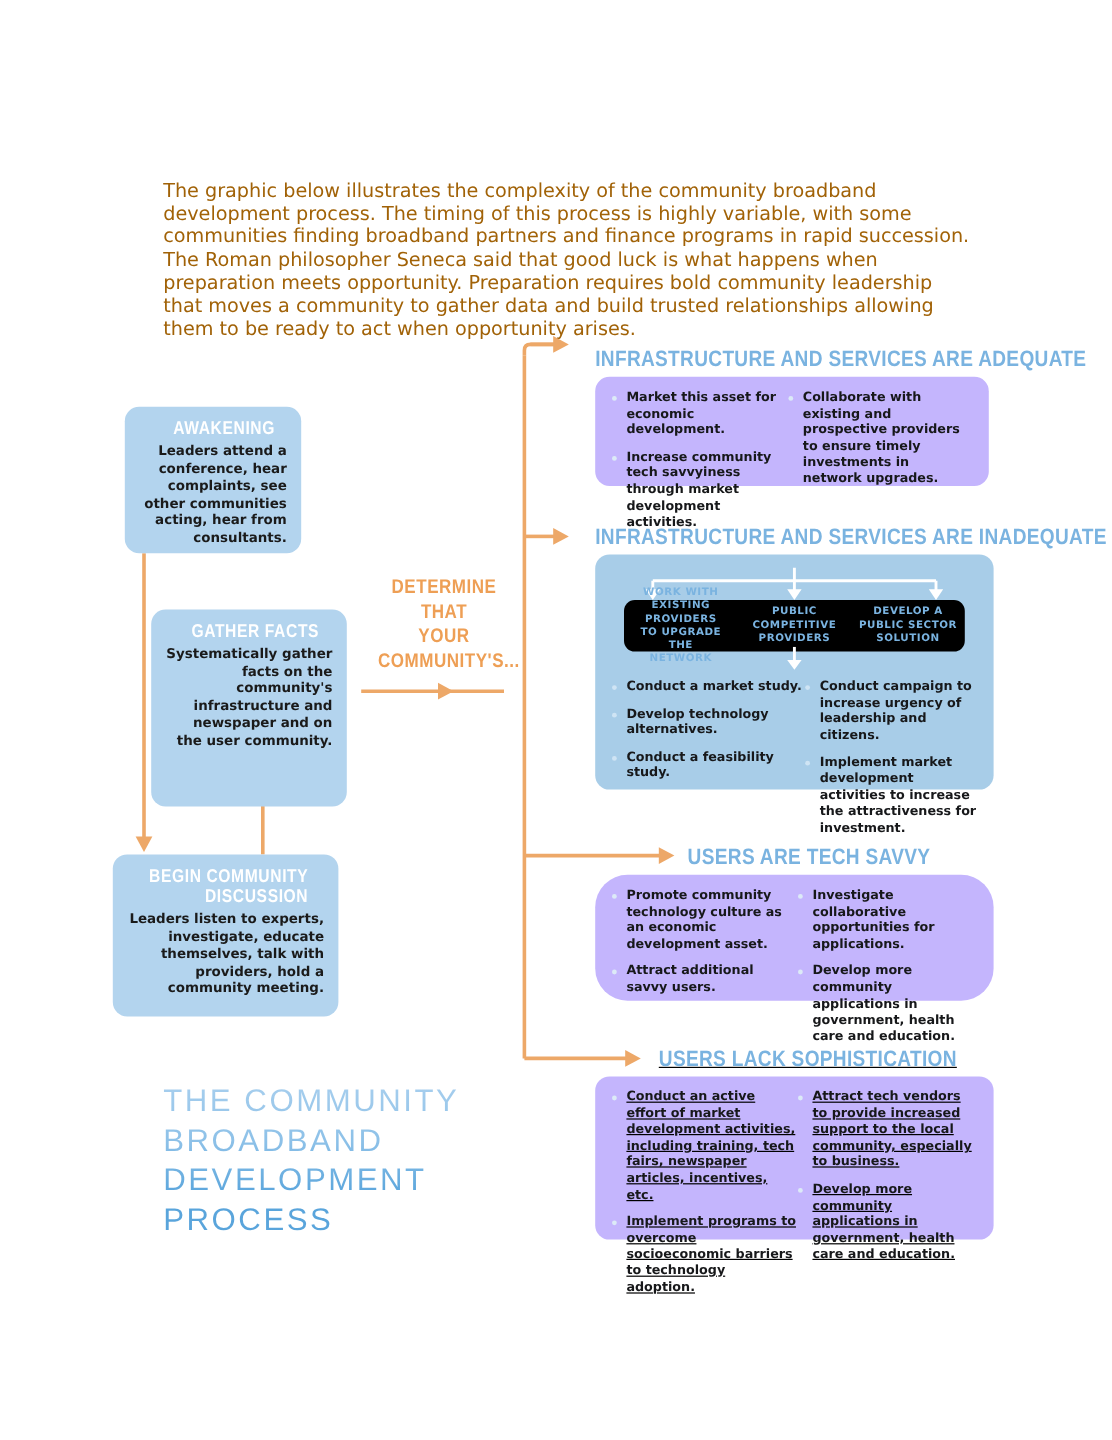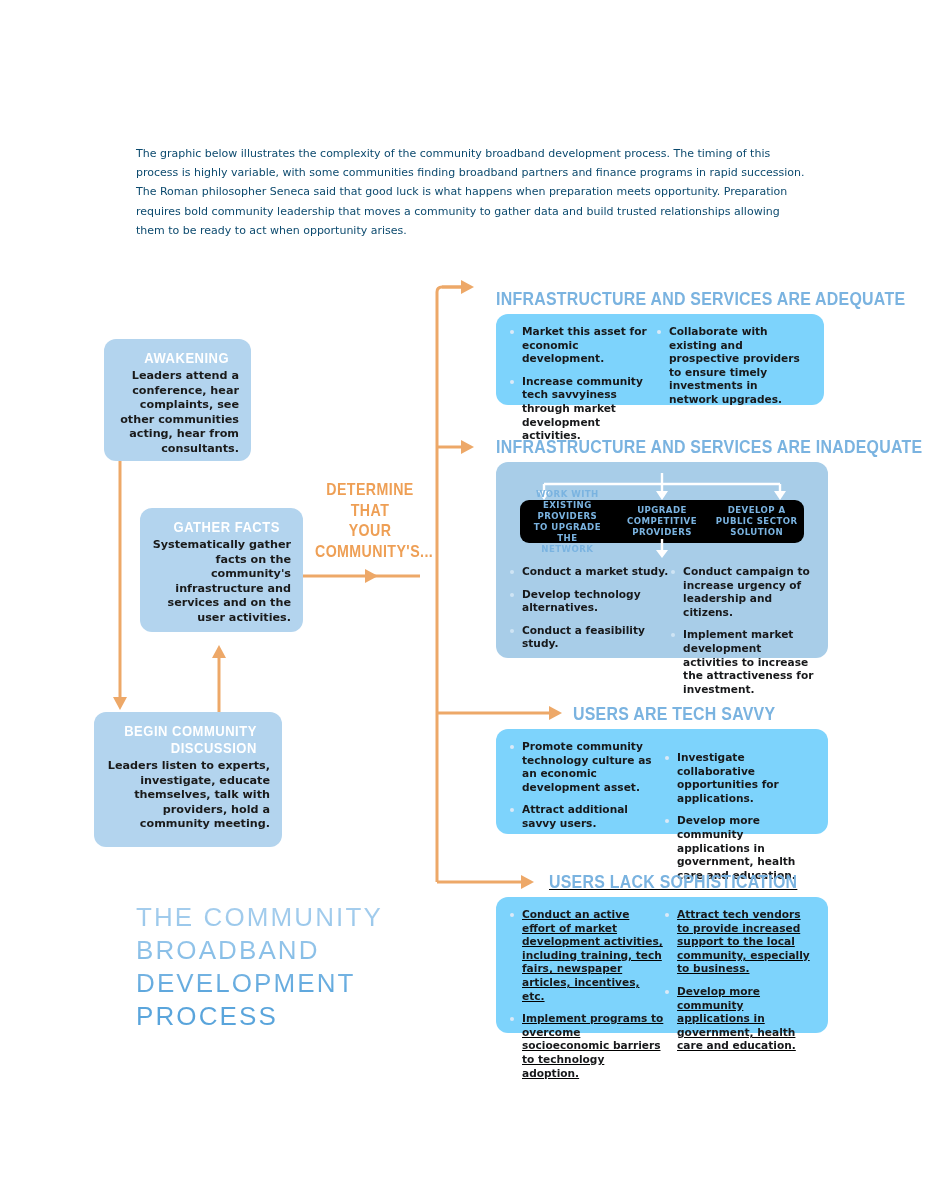--- a/index.html
+++ b/index.html
@@ -6,21 +6,21 @@
   body{
     width:927px;height:1200px;background:#ffffff;
     font-family:"Liberation Sans", sans-serif;
     -webkit-font-smoothing:antialiased;
   }
   #page{position:relative;width:927px;height:1200px;overflow:hidden;}
 
   
   #intro{
     position:absolute;left:136px;top:133px;width:672px;
-    font-size:11px;line-height:19.2px;color:#0c4a6e;
+    font-size:16px;line-height:19.2px;color:#a16207;
     font-family:"DejaVu Sans", sans-serif;
   }
 
   
   #wires{position:absolute;left:0;top:0;width:927px;height:1200px;}
 
   
   .stage{
     position:absolute;border-radius:12px;background:#b3d4ee;
     box-sizing:border-box;padding:10px 12px 12px;text-align:right;
@@ -31,21 +31,21 @@
     letter-spacing:.6px;text-transform:uppercase;
     transform:scaleX(.84);transform-origin:center top;
     margin-bottom:3px;white-space:pre-line;
   }
   .stage .st-body{
     font-family:"DejaVu Sans",sans-serif;font-weight:700;
     font-size:11.2px;line-height:14.6px;color:#1a1a1a;
   }
 
   #stage-awakening{left:104px;top:339px;width:147px;height:122px;}
-  #stage-gather{left:140px;top:508px;width:163px;height:124px;}
+  #stage-gather{left:126px;top:508px;width:163px;height:164px;}
   #stage-begin{left:94px;top:712px;width:188px;height:135px;}
 
   
   #determine{
     position:absolute;left:306px;top:479px;width:128px;
     text-align:center;color:#ee9f55;
     font-family:"Liberation Sans Narrow","Liberation Sans",sans-serif;
     font-weight:700;font-size:16.5px;line-height:20.5px;letter-spacing:.5px;
     transform:scaleX(.86);transform-origin:center top;white-space:pre-line;
   }
@@ -64,21 +64,21 @@
   
   .branch{position:absolute;}
   .branch .b-head{
     color:#7ab3e0;
     font-family:"Liberation Sans Narrow","Liberation Sans",sans-serif;
     font-weight:700;font-size:18.5px;line-height:20px;letter-spacing:.3px;
     transform:scaleX(.86);transform-origin:left top;
     white-space:nowrap;margin-bottom:5px;
   }
   .panel{
-    border-radius:12px;background:#7dd3fc;box-sizing:border-box;
+    border-radius:12px;background:#c4b5fd;box-sizing:border-box;
     padding:11px 14px 12px;position:relative;
   }
   .panel.deep{background:#a8cde8;}
   .cols{display:flex;}
   .col{box-sizing:border-box;}
   ul.bl{list-style:none;margin:0;padding:0;}
   ul.bl li{
     position:relative;padding-left:12px;margin-bottom:9px;
     font-family:"DejaVu Sans",sans-serif;font-weight:700;
     font-size:10.6px;line-height:13.6px;color:#17181a;
@@ -144,21 +144,21 @@
     </g>
   </svg>
 
   <div class="stage" id="stage-awakening">
     <div class="st-head">AWAKENING</div>
     <div class="st-body">Leaders attend a conference, hear complaints, see other communities acting, hear from consultants.</div>
   </div>
 
   <div class="stage" id="stage-gather">
     <div class="st-head">GATHER FACTS</div>
-    <div class="st-body">Systematically gather facts on the community's infrastructure and services and on the user activities.</div>
+    <div class="st-body">Systematically gather facts on the community's infrastructure and newspaper and on the user community.</div>
   </div>
 
   <div class="stage" id="stage-begin">
     <div class="st-head">BEGIN COMMUNITY
 DISCUSSION</div>
     <div class="st-body">Leaders listen to experts, investigate, educate themselves, talk with providers, hold a community meeting.</div>
   </div>
 
   <div id="determine">DETERMINE
 THAT
@@ -206,21 +206,21 @@
             <polygon points="34,27 28,18 40,18"></polygon>
             <polygon points="152,27 146,18 158,18"></polygon>
             <polygon points="270,27 264,18 276,18"></polygon>
           </g>
         </svg>
         <div class="subbox">
           <div class="opt">WORK WITH
 EXISTING PROVIDERS
 TO UPGRADE THE
 NETWORK</div>
-          <div class="opt">UPGRADE
+          <div class="opt">PUBLIC
 COMPETITIVE
 PROVIDERS</div>
           <div class="opt">DEVELOP A
 PUBLIC SECTOR
 SOLUTION</div>
         </div>
       </div>
 
       <svg class="downstem" viewBox="0 0 304 22" preserveAspectRatio="none" style="position:relative;height:20px;margin-bottom:2px;">
         <line x1="152" y1="0" x2="152" y2="13" stroke="#ffffff" stroke-width="2.4"></line>
@@ -240,29 +240,29 @@
             <li>Conduct campaign to increase urgency of leadership and citizens.</li>
             <li>Implement market development activities to increase the attractiveness for investment.</li>
           </ul>
         </div>
       </div>
     </div>
   </div>
 
   <div class="branch" style="left:573px;top:704px;width:255px;">
     <div class="b-head">USERS ARE TECH SAVVY</div>
-    <div class="panel" style="height:105px;width:332px;margin-left:-77px;">
+    <div class="panel" style="height:105px;width:332px;margin-left:-77px;border-radius:27px;">
       <div class="cols">
         <div class="col" style="width:51%;">
           <ul class="bl">
             <li>Promote community technology culture as an economic development asset.</li>
             <li>Attract additional savvy users.</li>
           </ul>
         </div>
-        <div class="col" style="width:49%;margin-top:11px;">
+        <div class="col" style="width:49%;">
           <ul class="bl">
             <li>Investigate collaborative opportunities for applications.</li>
             <li>Develop more community applications in government, health care and education.</li>
           </ul>
         </div>
       </div>
     </div>
   </div>
 
   <div class="branch" style="left:549px;top:872px;width:279px;text-decoration:underline;">

